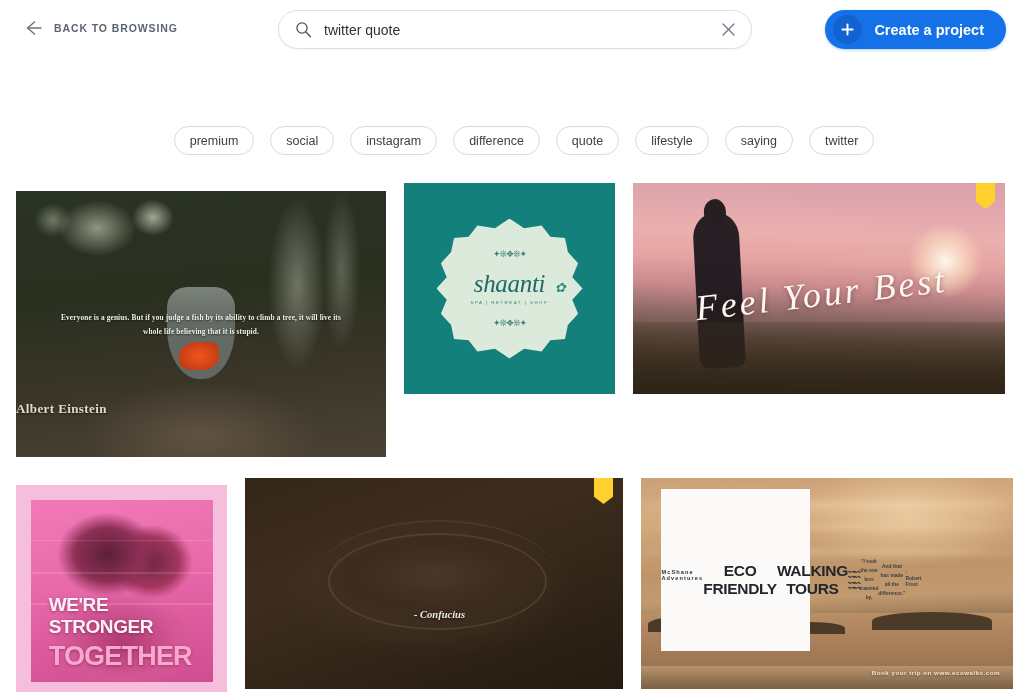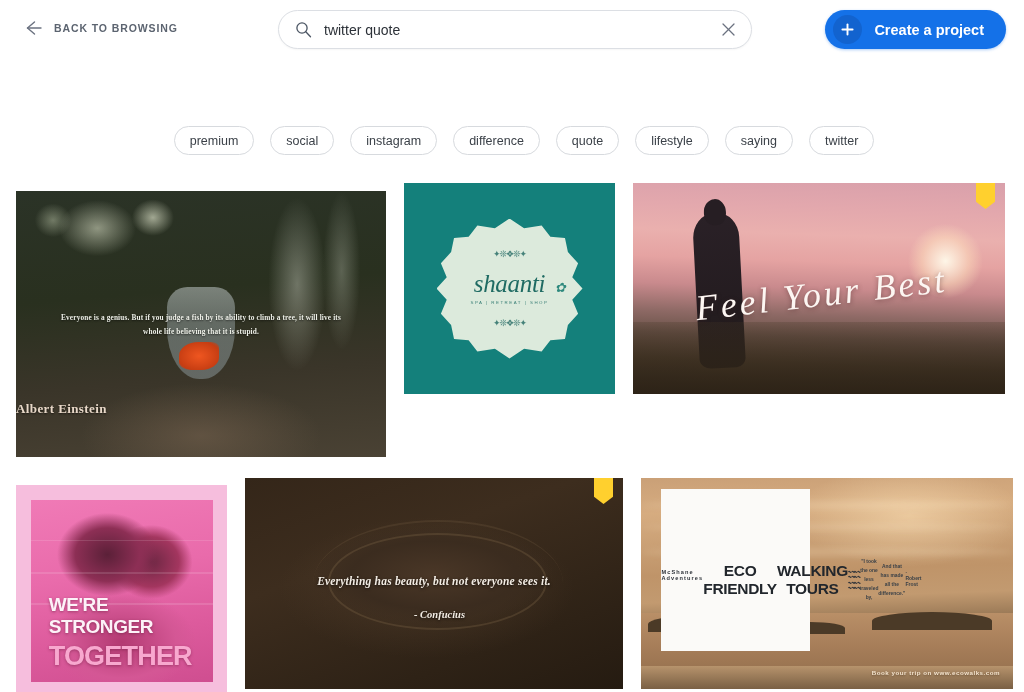--- a/index.html
+++ b/index.html
@@ -502,21 +502,20 @@
         <div class="tg-stripe tg-l3"></div>
         <div class="tg-t1">WE'RE STRONGER</div>
         <div class="tg-t2">TOGETHER</div>
       </div>
     </div>
 
     <div class="card c-confucius">
       <div class="badge"></div>
       <div class="eye-lid2"></div>
       <div class="eye-lid"></div>
-      <div class="conf-q">Everything has beauty, but not everyone sees it.</div>
       <div class="conf-a">- Confucius</div>
     </div>
 
     <div class="card c-eco">
       <div class="eco-cloud ec1"></div>
       <div class="eco-cloud ec2"></div>
       <div class="eco-cloud ec3"></div>
       <div class="eco-water"></div>
       <div class="eco-hill eh1"></div>
       <div class="eco-hill eh2"></div>

